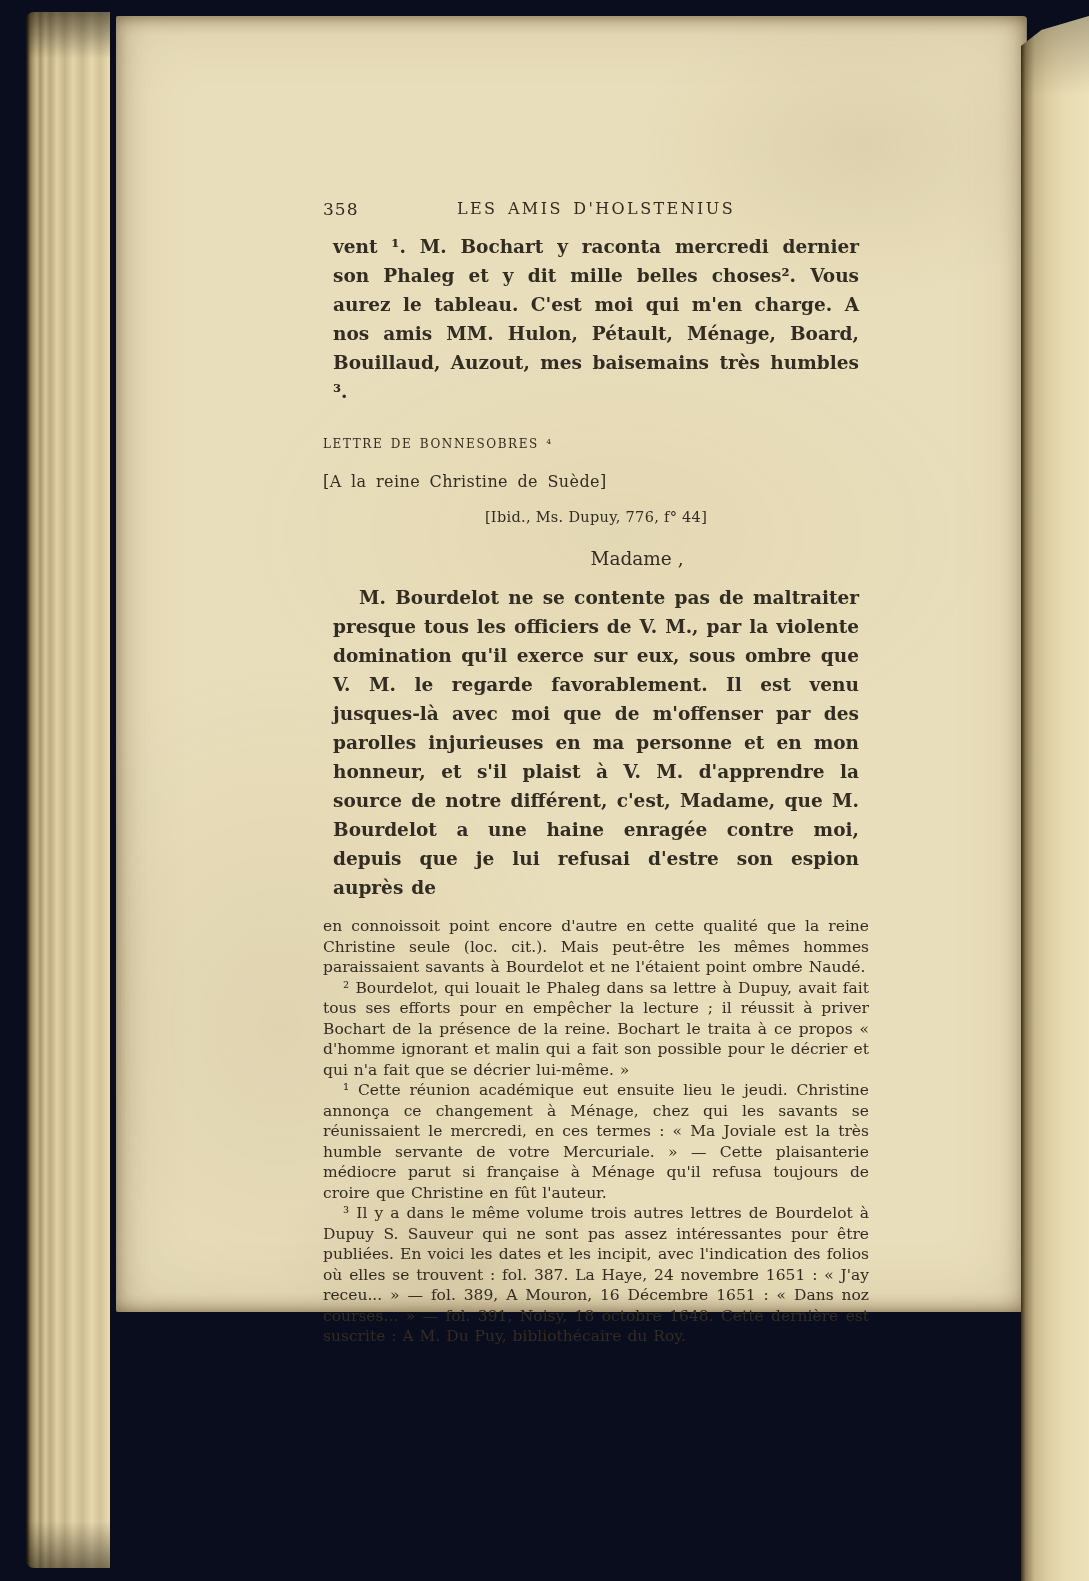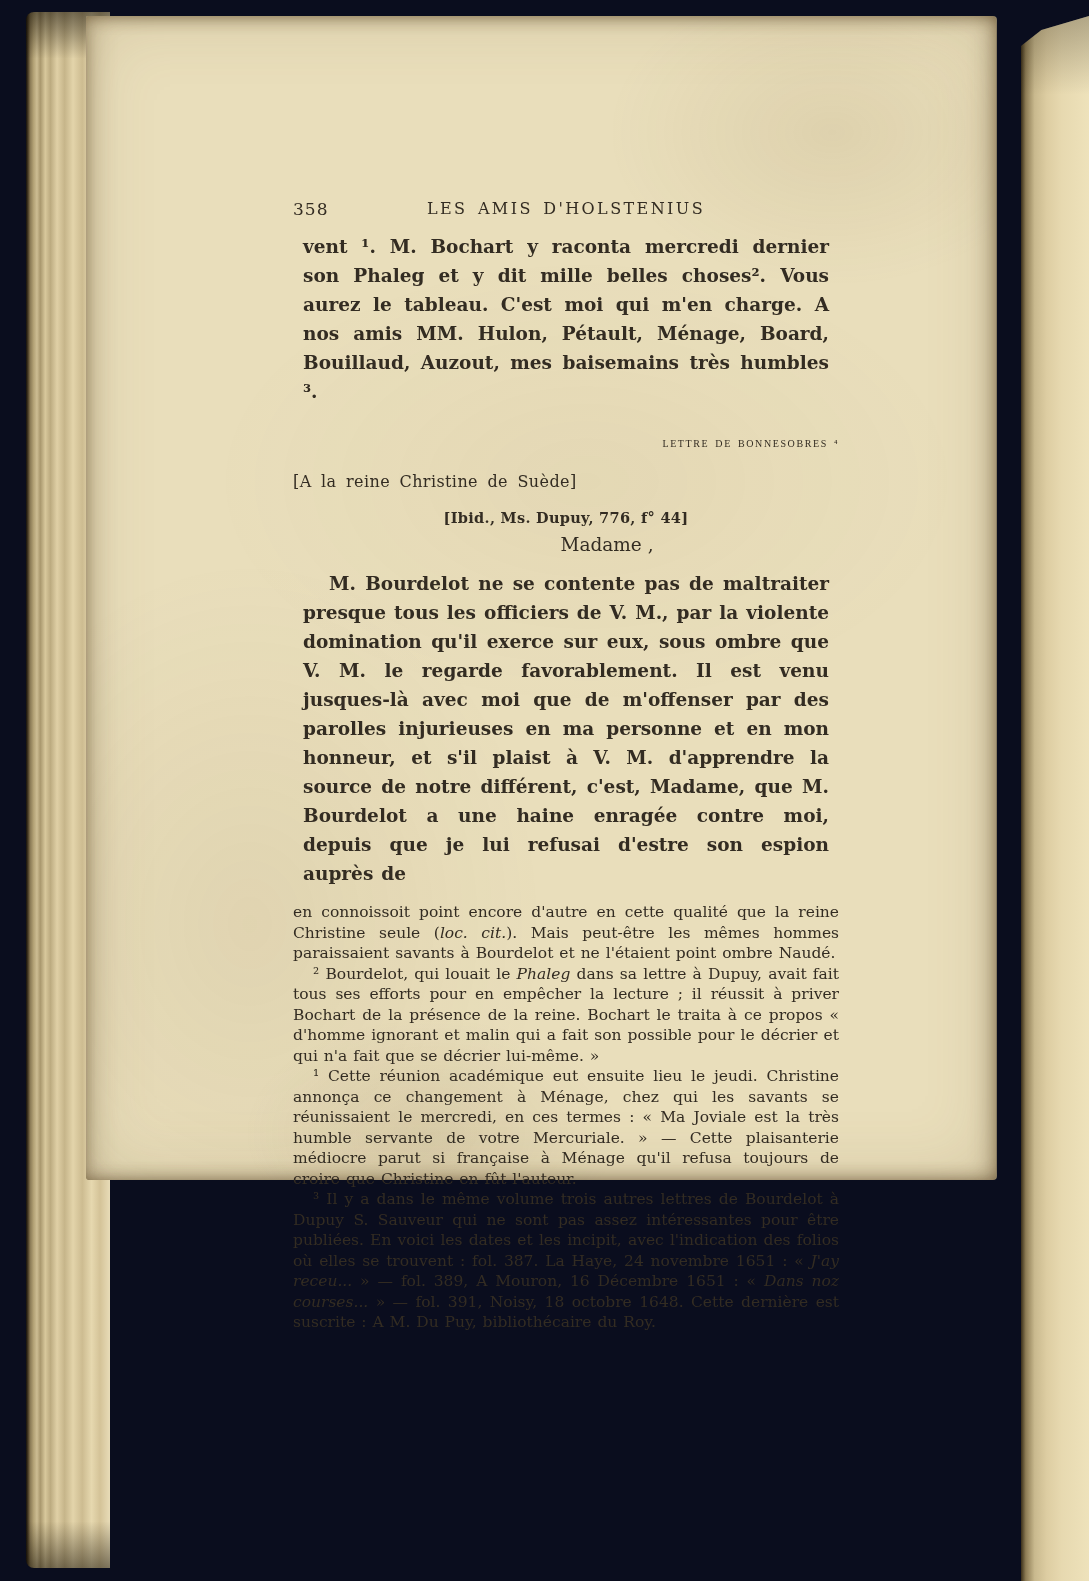--- a/index.html
+++ b/index.html
@@ -19,21 +19,21 @@
       linear-gradient(180deg, rgba(20,14,4,.55) 0, rgba(20,14,4,0) 3%, rgba(20,14,4,0) 97%, rgba(20,14,4,.5) 100%),
       linear-gradient(90deg,
         #14100a 0%, #4a3d26 2.5%, #8a7a55 5%, #b3a276 9%,
         #cdbd93 13%, #a9986e 17%, #d8c89c 23%, #bcab80 29%,
         #e0d0a6 37%, #c6b58a 46%, #e3d4aa 56%, #cdbc91 67%,
         #e6d8af 78%, #d4c398 88%, #e8dcb8 100%);
   }
 
   
   .book-page{
-    position:absolute;left:86px;top:16px;width:910px;height:1164px;
+    position:absolute;left:116px;top:16px;width:910px;height:1296px;
     background:
       radial-gradient(ellipse 320px 220px at 82% 10%, rgba(125,100,55,.10), transparent 70%),
       radial-gradient(ellipse 420px 520px at 18% 78%, rgba(120,95,55,.08), transparent 70%),
       radial-gradient(ellipse 260px 160px at 38% 96%, rgba(105,80,45,.12), transparent 72%),
       radial-gradient(ellipse 500px 300px at 55% 40%, rgba(130,105,60,.05), transparent 75%),
       #e9debb;
     border-radius:2px 4px 4px 2px;
     box-shadow:
       inset 0 0 70px rgba(120,95,55,.20),
       inset -10px 0 22px -6px rgba(85,65,35,.45),
@@ -71,44 +71,43 @@
   }
 
   .body-text{
     margin:10px;font-size:18.5px;line-height:29px;
     text-align:justify;word-spacing:1.5px;font-weight:bold;
   }
   .intro{margin-bottom:28px;}
 
   .letter-heading{
     margin:0 0 16px 0;font-weight:normal;
-    font-size:10px;line-height:20px;letter-spacing:1.6px;word-spacing:2px;
-    text-align:right;
-    font-family:Liberation Serif, serif;
+    font-size:12px;line-height:20px;letter-spacing:1.6px;word-spacing:2px;
+    text-align:left;
   }
   .addressee{
     font-size:16px;line-height:24px;word-spacing:4px;letter-spacing:.4px;
     margin-bottom:14px;
   }
   .source-ref{
     font-size:14.5px;line-height:19px;letter-spacing:.3px;
-    text-align:center;margin-bottom:4px;font-weight:bold;
+    text-align:center;margin-bottom:18px;
   }
   .salutation{
     margin:0;font-size:18.5px;line-height:28px;padding-left:82px;text-align:center;
   }
   .letter-body{text-indent:26px;}
 
   .footnotes{margin-top:14px;}
   .fn{
     margin:0;font-size:15.5px;line-height:20.5px;
     text-align:justify;word-spacing:1px;
   }
   .fn-indent{text-indent:20px;}
-  .it{font-style:italic;}
+  .it{}
 </style>
 </head>
 <body>
 
 <div class="scene">
 
   <div class="page-stack-edges"></div>
 
   <div class="book-page">
     <div class="text-block">

